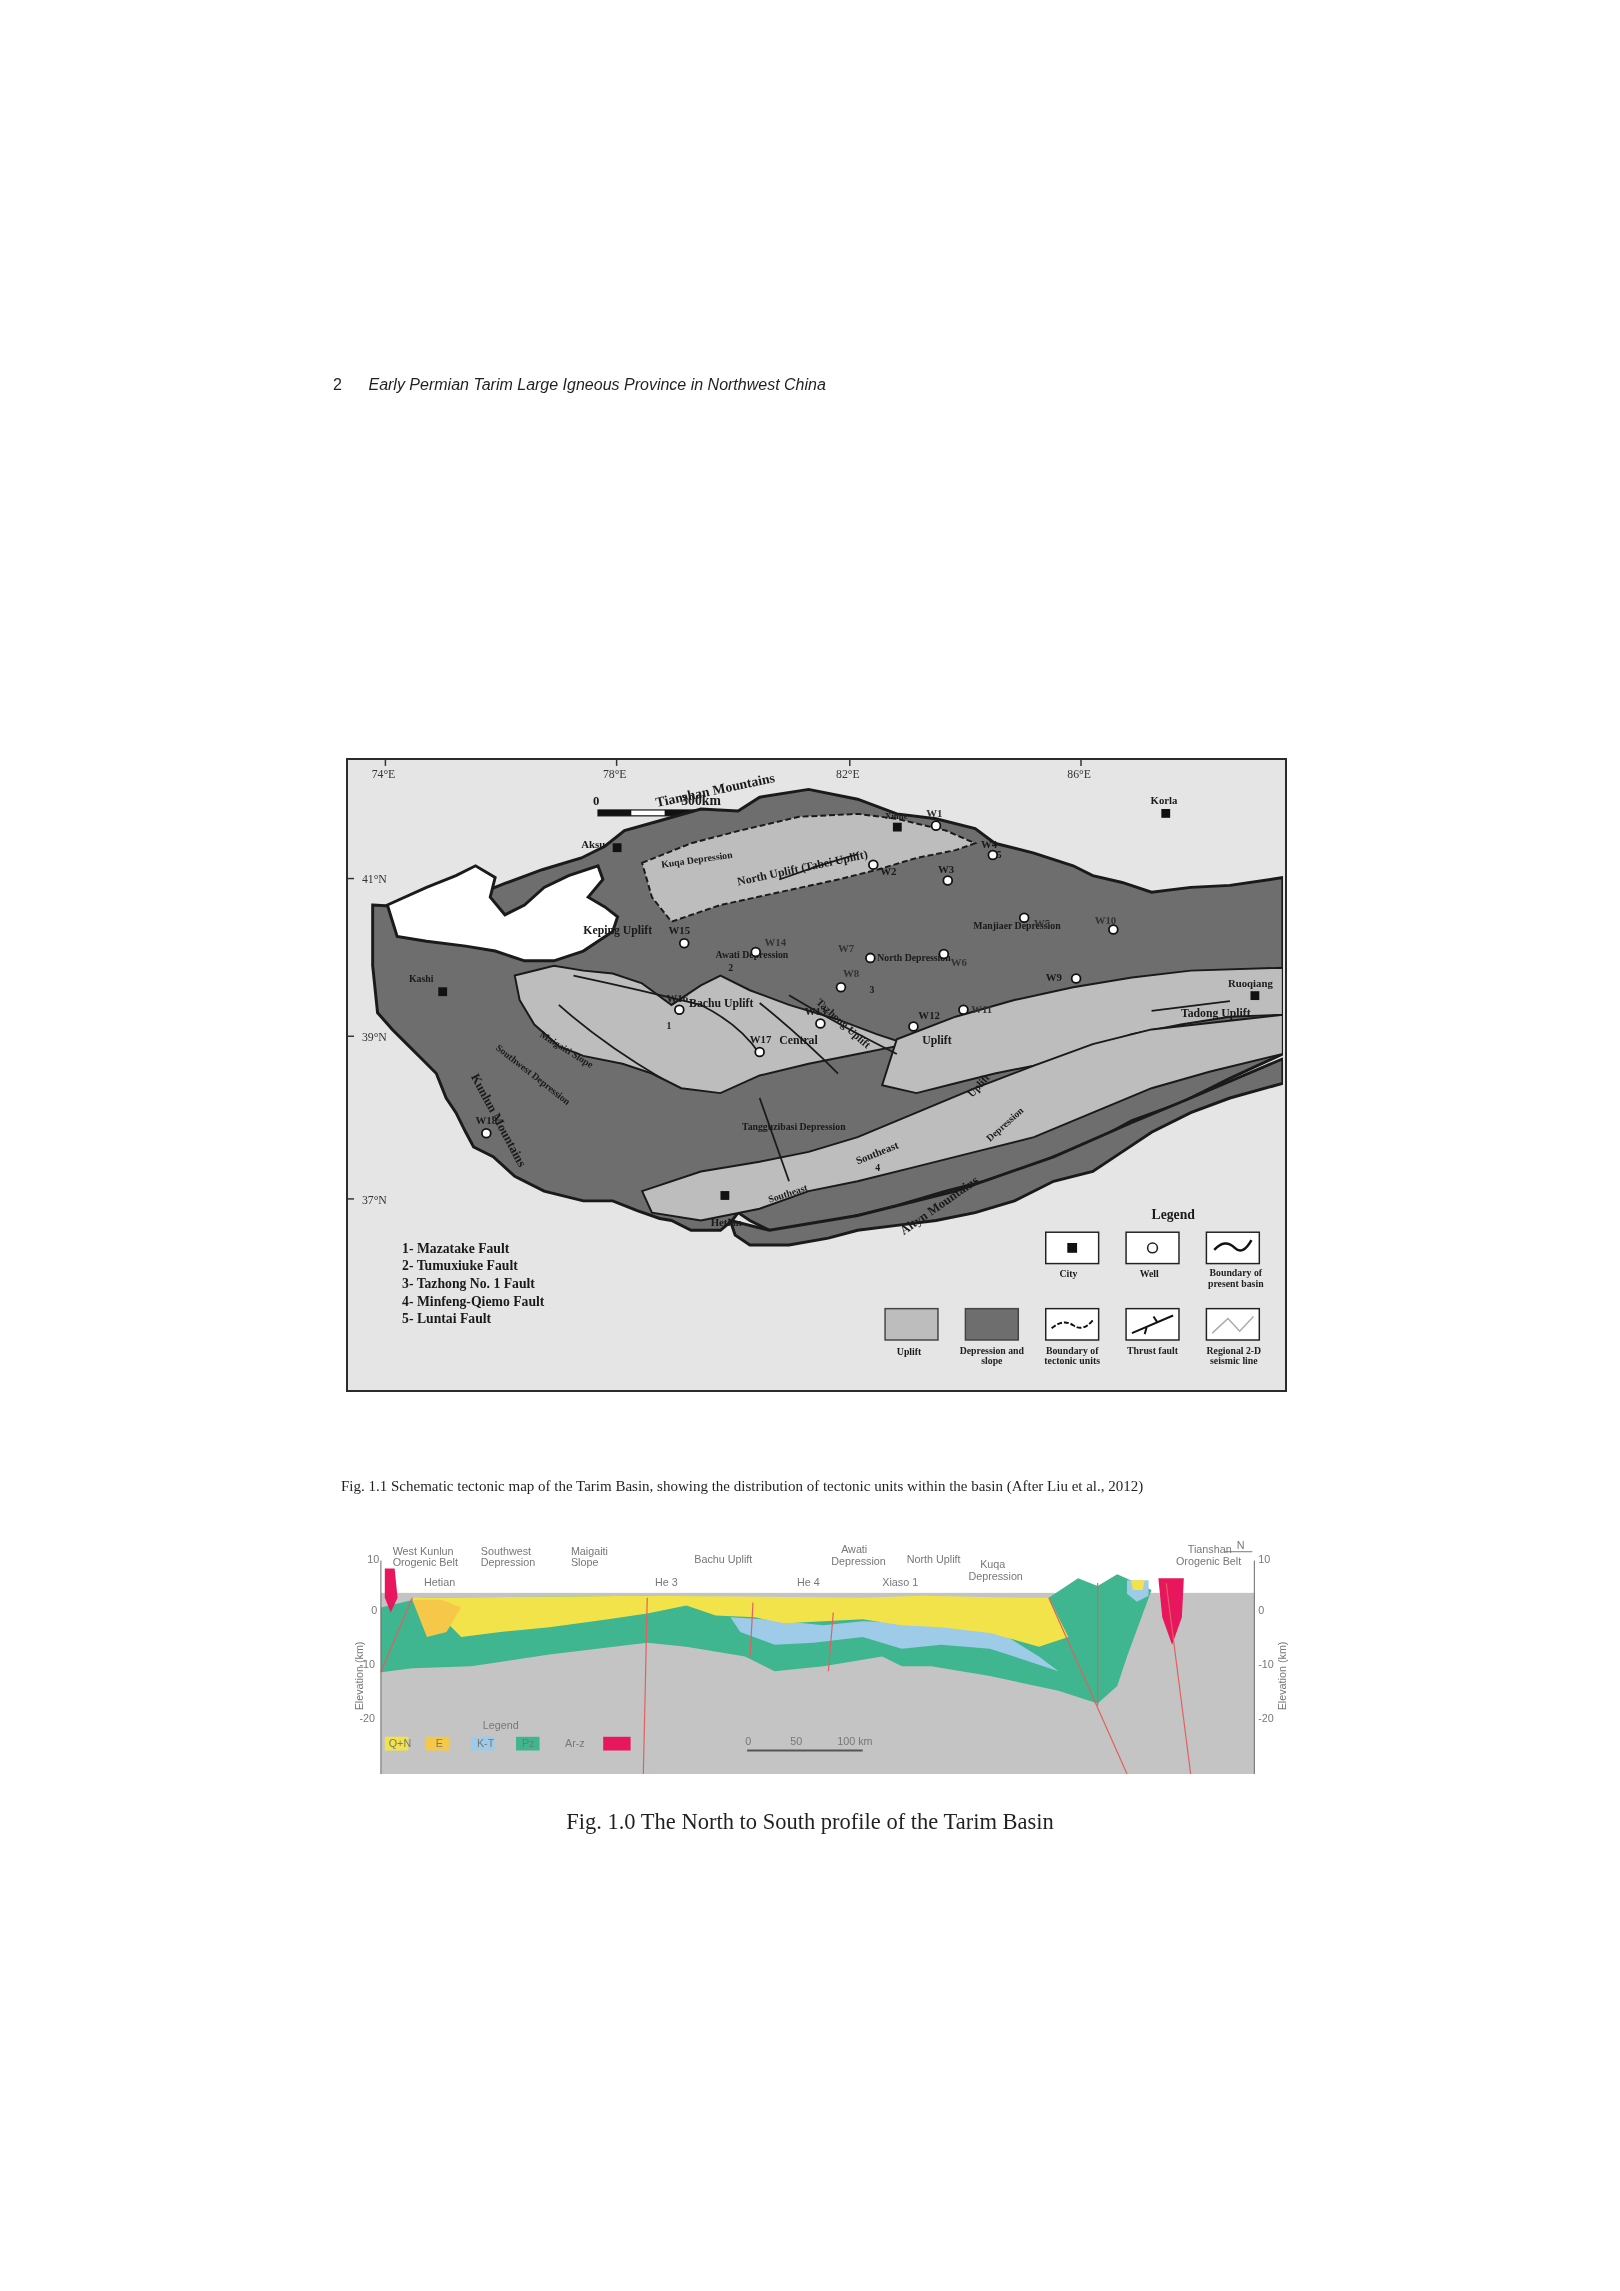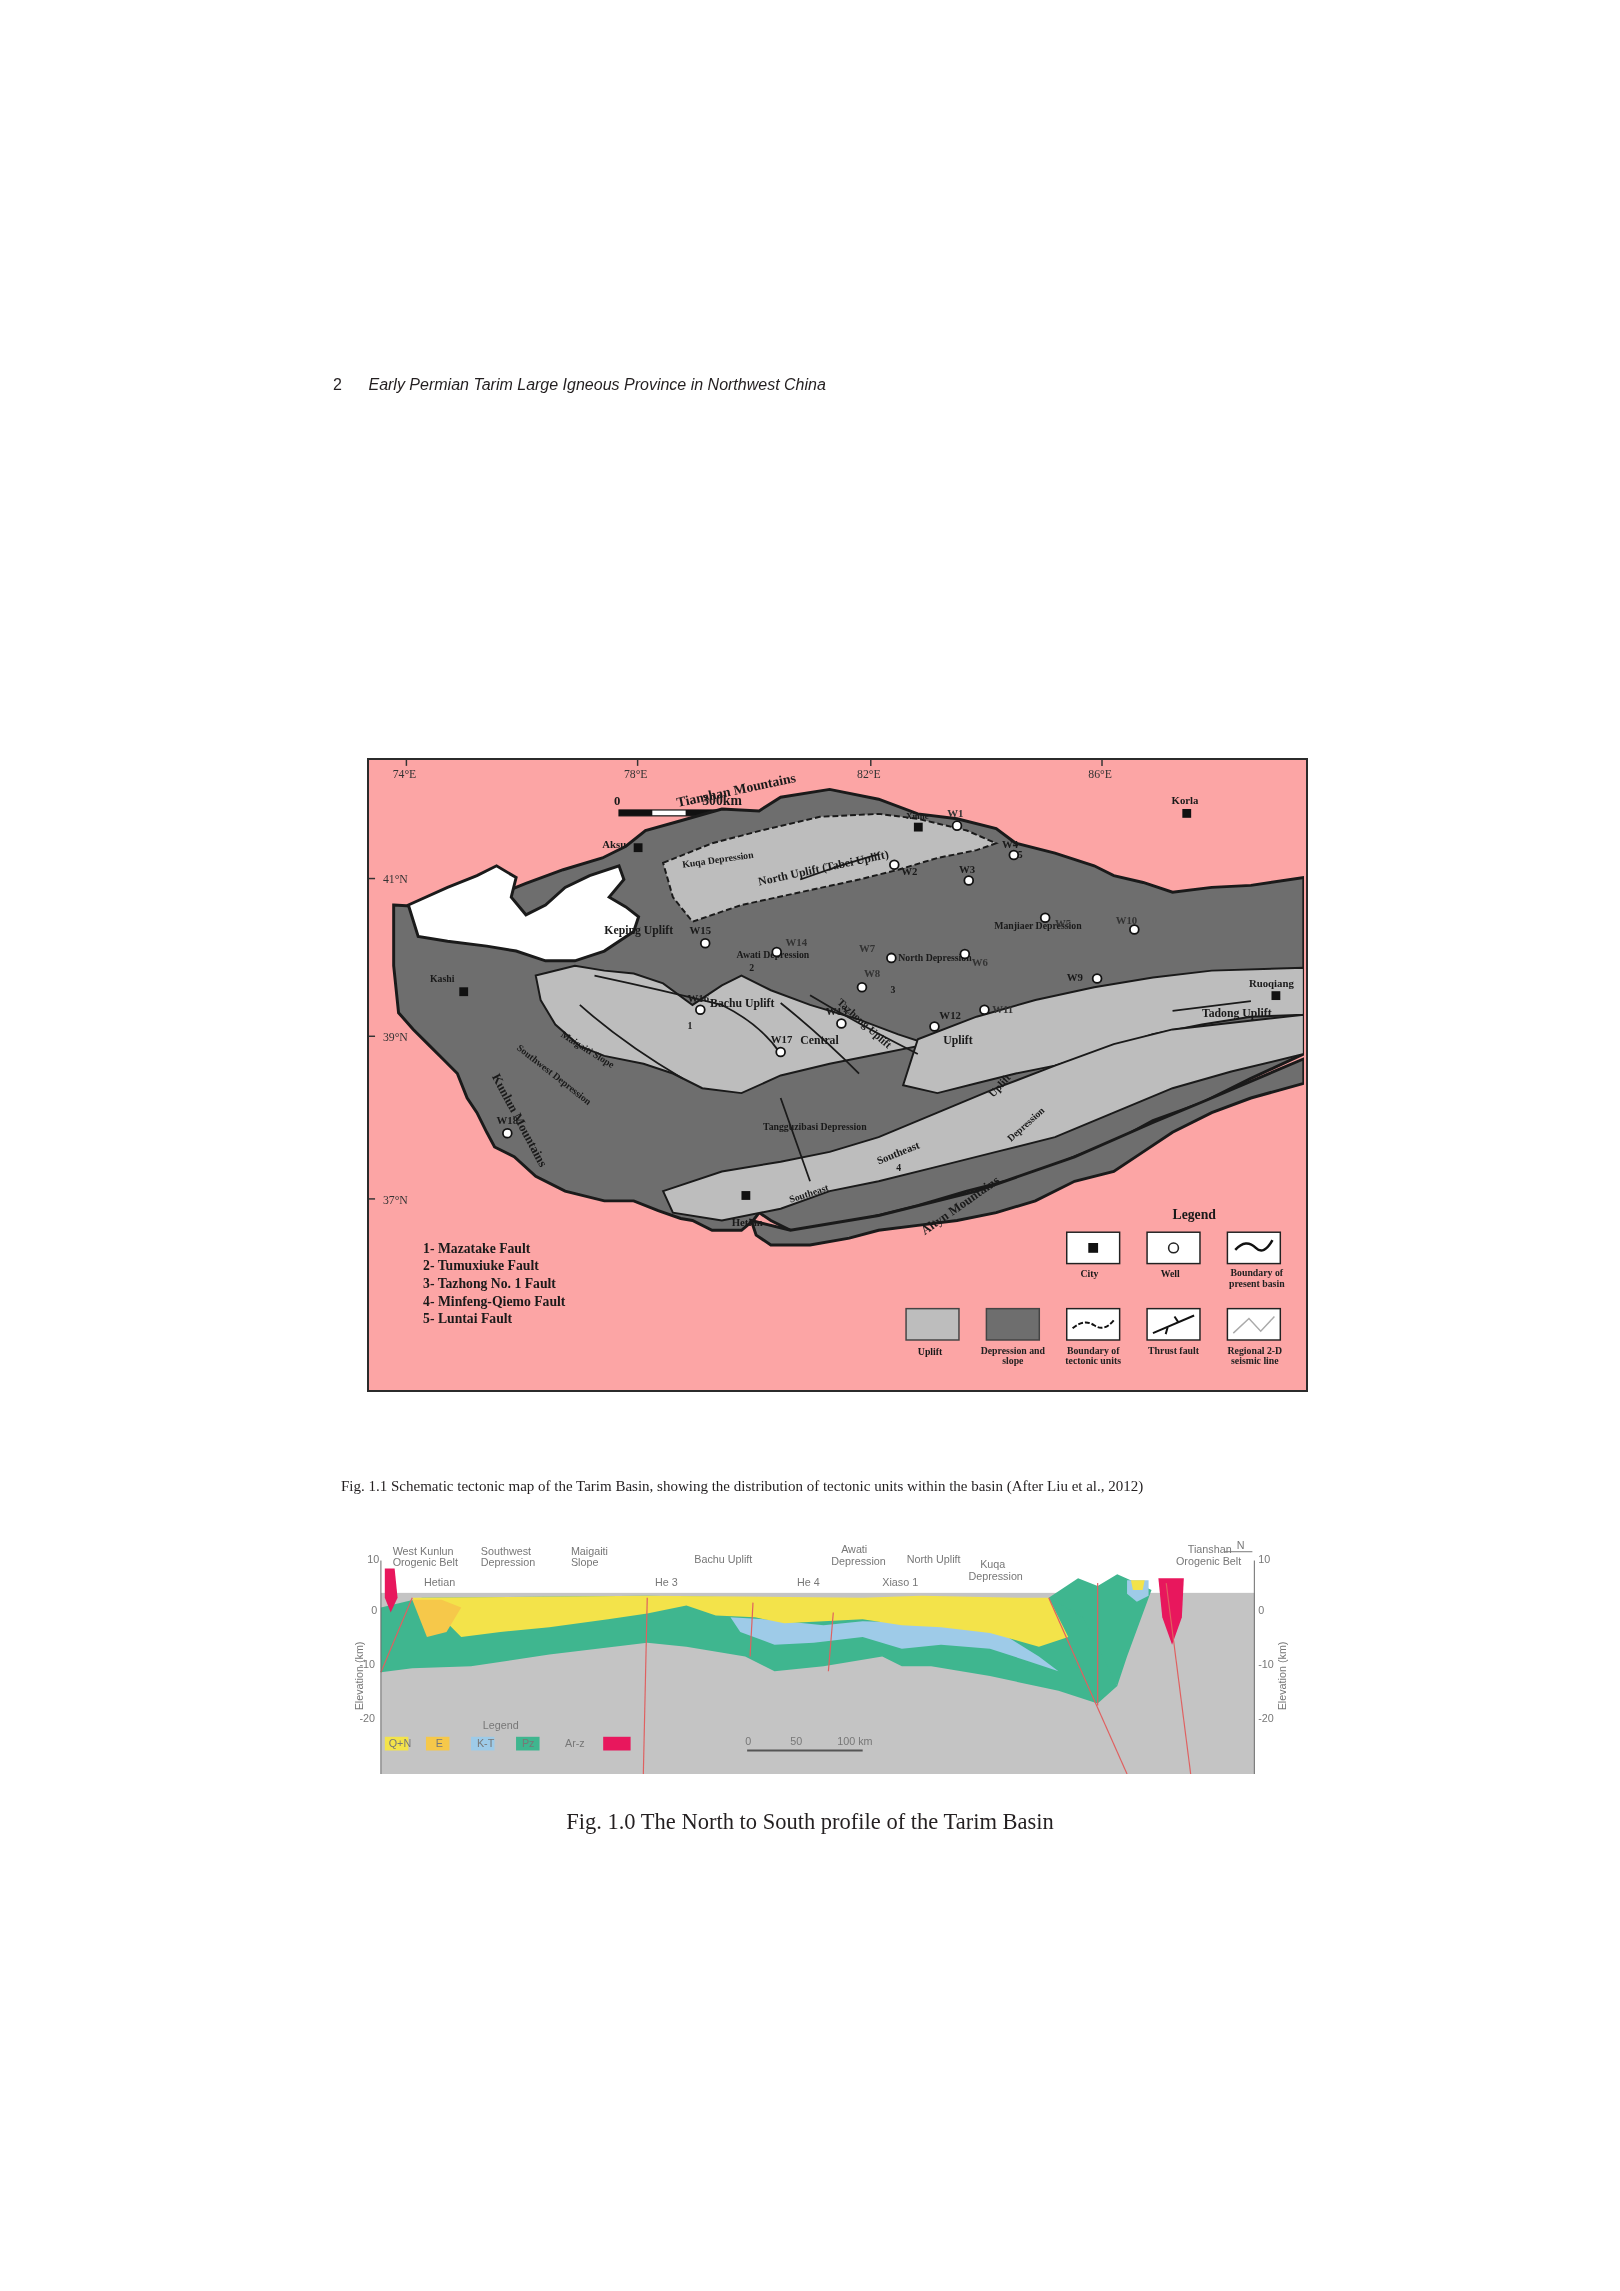--- a/index.html
+++ b/index.html
@@ -3,21 +3,21 @@
 <meta charset="utf-8">
 <style>
   html, body { margin:0; padding:0; background:#ffffff; }
   body { width:1620px; height:2292px; position:relative; overflow:hidden; color:#231f20; }
   .header { position:absolute; left:333px; top:340px; font-family:"Liberation Sans", sans-serif; font-size:16px; color:#231f20;margin-top:36px; }
   .header .pnum { display:inline-block; width:31px; }
   .header .rtitle { font-style:italic; }
   .body-text { position:absolute; left:341px; top:449px; width:949px; font-family:"Liberation Serif", serif; font-size:27.4px; line-height:41px; text-align:justify; color:#231f20; }
   .body-text p { margin:0; }
   .body-text p.indent { text-indent:57px; }
-  .fig1 { position:absolute; left:367px; top:758px; width:941px; height:634px; border:2.9px solid #2b2b2b; background:#fca5a5; box-sizing:border-box; }
+  .fig1 { position:absolute; left:346px; top:758px; width:941px; height:634px; border:2.9px solid #2b2b2b; background:#e5e5e5; box-sizing:border-box; }
   .fig1 svg { position:absolute; left:0; top:0; }
   .caption1 { position:absolute; left:341px; top:1435px; width:949px; font-family:Liberation Serif, serif; font-size:15px; line-height:30px; text-align:justify; color:#231f20;margin-top:36px; }
   .fig2 { position:absolute; left:353px; top:1539px; width:941px; height:235px; }
   .caption2 { position:absolute; left:0; width:1620px; top:1809px; text-align:center; font-family:"Liberation Serif", serif; font-size:22.5px; color:#231f20; }
   .maplbl { font-family:"Liberation Serif", serif; font-weight:bold; fill:#1a1a1a; }
   .axlbl { font-family:"Liberation Serif", serif; font-size:12px; fill:#333; }
   .proflbl { font-family:"Liberation Sans", sans-serif; font-size:11px; fill:#777; }
 </style>
 </head>
 <body>

